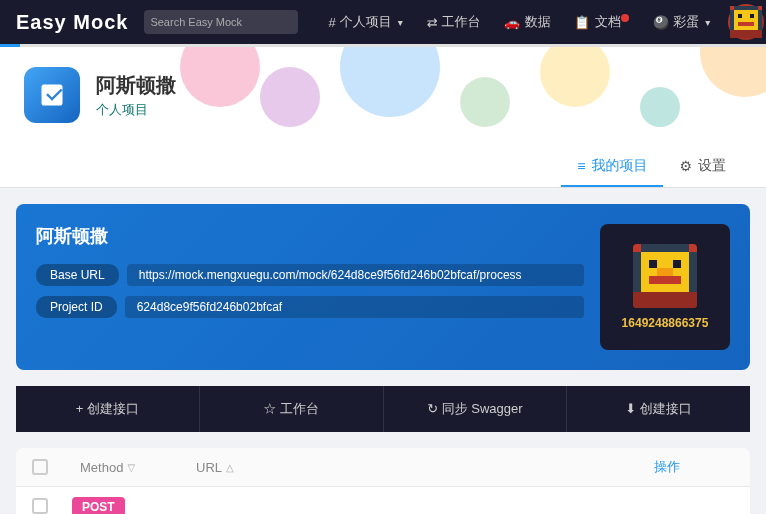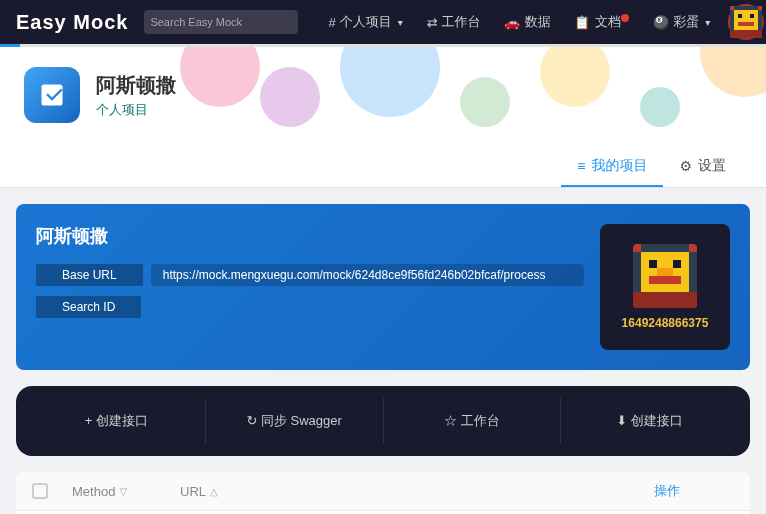--- a/index.html
+++ b/index.html
@@ -192,22 +192,22 @@
     }
     .info-row {
       display: flex;
       align-items: center;
       margin-bottom: 10px;
       gap: 8px;
     }
     .info-label {
       background: rgba(0,0,0,0.3);
       color: #fff;
-      padding: 4px 26px;
-      border-radius: 1px;
+      padding: 4px 14px;
+      border-radius: 10px;
       font-size: 12px;
       white-space: nowrap;
       min-width: 80px;
       text-align: center;
     }
     .info-value {
       background: rgba(0,0,0,0.2);
       color: #fff;
       padding: 4px 12px;
       border-radius: 4px;
@@ -230,22 +230,22 @@
     .qr-number {
       color: #f0c040;
       font-size: 12px;
       font-weight: bold;
     }
 
     
     .action-bar {
       margin: 0 16px;
       background: #1a1a2e;
-      border-radius: 16px;
-      padding: 12px;
+      border-radius: 0;
+      padding: 0;
       display: flex;
       align-items: stretch;
     }
     .action-btn {
       flex: 1;
       color: #ccc;
       font-size: 13px;
       padding: 14px 8px;
       text-align: center;
       cursor: pointer;
@@ -263,21 +263,21 @@
       background: #fff;
       border-radius: 8px;
       overflow: hidden;
     }
     .table-header {
       display: flex;
       align-items: center;
       padding: 10px 16px;
       border-bottom: 1px solid #e8e8e8;
       background: #fafafa;
-      gap: 8px;
+      gap: 16px;
     }
     .col-checkbox { width: 32px; }
     .col-method { flex: 0 0 100px; }
     .col-url { flex: 1; }
     .col-ops { flex: 0 0 80px; text-align: center; }
     .col-header {
       font-size: 13px;
       color: #888;
       display: flex;
       align-items: center;
@@ -423,21 +423,22 @@
 
 <div class="project-card">
   <div class="project-card-left">
     <div class="project-card-title">阿斯顿撒</div>
 
     <div class="info-row">
       <span class="info-label">Base URL</span>
       <span class="info-value">https://mock.mengxuegu.com/mock/624d8ce9f56fd246b02bfcaf/process</span>
     </div>
     <div class="info-row">
-      <span class="info-label">Search ID</span>
+      <span class="info-label">Project ID</span>
+      <span class="info-value">624d8ce9f56fd246b02bfcaf</span>
     </div>
   </div>
 
   <div class="project-card-right">
 
     <svg width="64" height="64" viewBox="0 0 8 8" style="image-rendering:pixelated;border-radius:4px;">
       <rect x="0" y="0" width="8" height="8" fill="#c0392b"></rect>
       <rect x="1" y="1" width="6" height="5" fill="#f5c518"></rect>
       <rect x="2" y="2" width="1" height="1" fill="#1a1a2e"></rect>
       <rect x="5" y="2" width="1" height="1" fill="#1a1a2e"></rect>
@@ -447,22 +448,22 @@
       <rect x="0" y="1" width="1" height="5" fill="#2c3e50"></rect>
       <rect x="7" y="1" width="1" height="5" fill="#2c3e50"></rect>
       <rect x="3" y="3" width="2" height="1" fill="#f39c12"></rect>
     </svg>
     <span class="qr-number">1649248866375</span>
   </div>
 </div>
 
 <div class="action-bar">
   <div class="action-btn">+ 创建接口</div>
+  <div class="action-btn">☆ 工作台</div>
   <div class="action-btn">↻ 同步 Swagger</div>
-  <div class="action-btn">☆ 工作台</div>
   <div class="action-btn">⬇ 创建接口</div>
 </div>
 
 <div class="table-area">
   <div class="table-header">
     <div class="col-checkbox">
       <div class="cb"></div>
     </div>
     <div class="col-method col-header">
       <span>Method</span>

